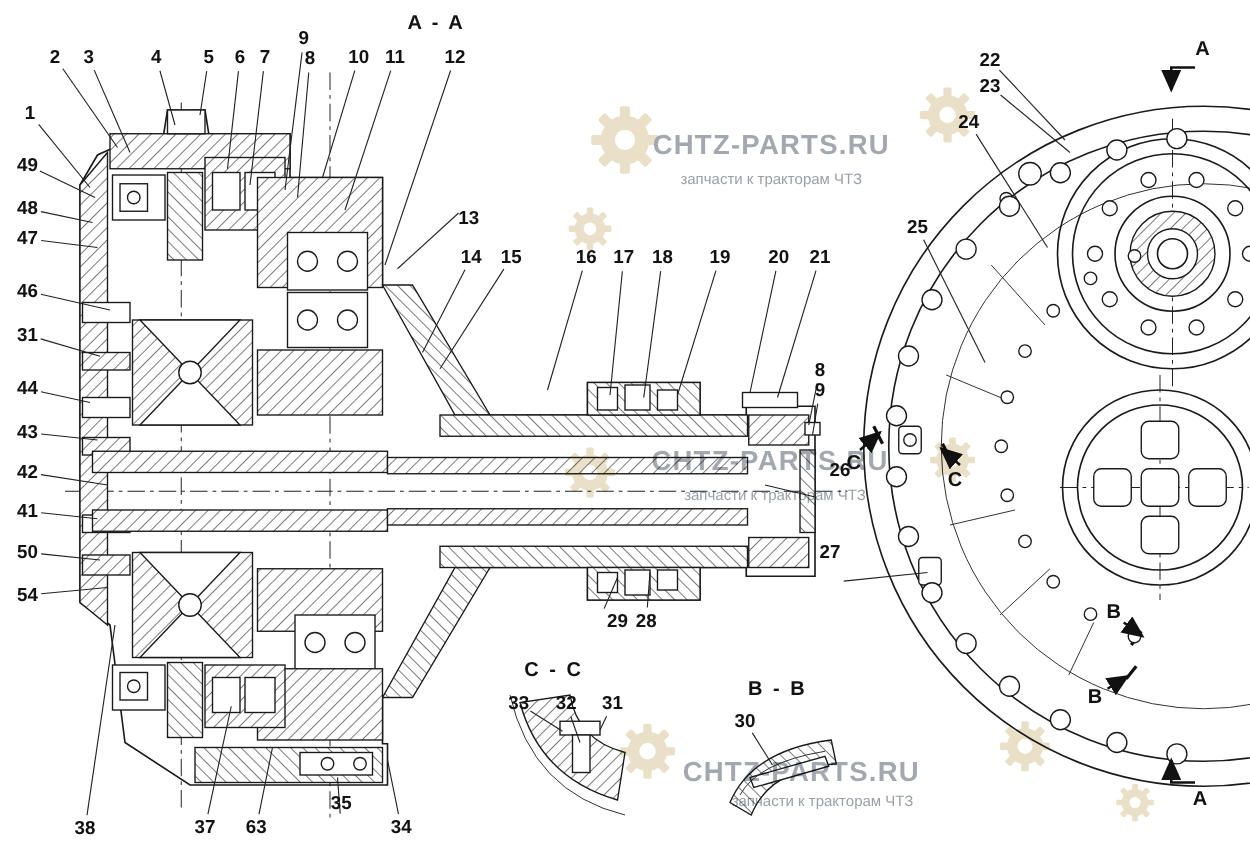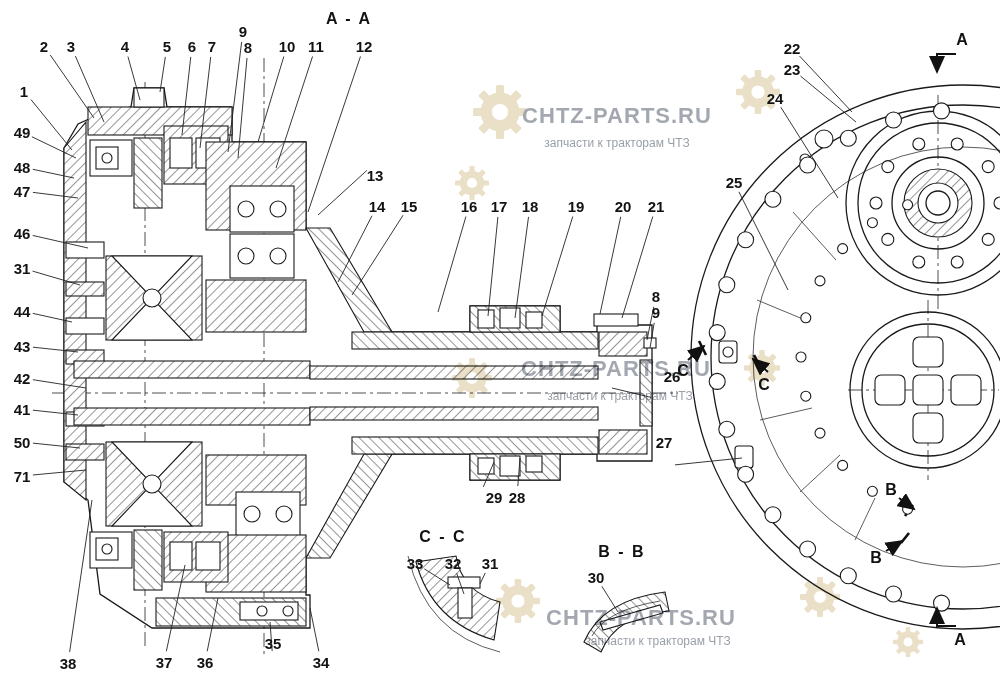--- a/index.html
+++ b/index.html
@@ -416,21 +416,21 @@
       <div class="callout" style="left: 22px; top: 132px;">49</div>
       <div class="callout" style="left: 22px; top: 167px;">48</div>
       <div class="callout" style="left: 22px; top: 191px;">47</div>
       <div class="callout" style="left: 22px; top: 233px;">46</div>
       <div class="callout" style="left: 22px; top: 268px;">31</div>
       <div class="callout" style="left: 22px; top: 311px;">44</div>
       <div class="callout" style="left: 22px; top: 346px;">43</div>
       <div class="callout" style="left: 22px; top: 378px;">42</div>
       <div class="callout" style="left: 22px; top: 409px; text-align: center;">41</div>
       <div class="callout" style="left: 22px; top: 442px;">50</div>
-      <div class="callout" style="left: 22px; top: 476px;">71</div>
+      <div class="callout" style="left: 22px; top: 476px;">54</div>
       <div class="callout" style="left: 68px; top: 663px;">38</div>
       <div class="callout" style="left: 375px; top: 175px; text-align: center;">13</div>
       <div class="callout" style="left: 377px; top: 206px;">14</div>
       <div class="callout" style="left: 409px; top: 206px;">15</div>
       <div class="callout" style="left: 469px; top: 206px;">16</div>
       <div class="callout" style="left: 499px; top: 206px;">17</div>
       <div class="callout" style="left: 530px; top: 206px;">18</div>
       <div class="callout" style="left: 576px; top: 206px;">19</div>
       <div class="callout" style="left: 623px; top: 206px;">20</div>
       <div class="callout" style="left: 656px; top: 206px;">21</div>
@@ -438,21 +438,21 @@
       <div class="callout" style="left: 656px; top: 312px;">9</div>
       <div class="callout" style="left: 662px; top: 376px; padding-left: 20px;">26</div>
       <div class="callout" style="left: 664px; top: 442px;">27</div>
       <div class="callout" style="left: 792px; top: 48px;">22</div>
       <div class="callout" style="left: 792px; top: 69px;">23</div>
       <div class="callout" style="left: 775px; top: 98px;">24</div>
       <div class="callout" style="left: 734px; top: 182px;">25</div>
       <div class="callout" style="left: 494px; top: 497px;">29</div>
       <div class="callout" style="left: 517px; top: 497px;">28</div>
       <div class="callout" style="left: 164px; top: 662px;">37</div>
-      <div class="callout" style="left: 205px; top: 662px;">36</div>
+      <div class="callout" style="left: 205px; top: 662px;">63</div>
       <div class="callout" style="left: 273px; top: 643px;">35</div>
       <div class="callout" style="left: 321px; top: 662px;">34</div>
       <div class="callout" style="left: 415px; top: 563px;">33</div>
       <div class="callout" style="left: 453px; top: 563px;">32</div>
       <div class="callout" style="left: 490px; top: 563px;">31</div>
       <div class="callout" style="left: 596px; top: 577px;">30</div>
       <div class="vm-label" style="left: 962px; top: 40px;">A</div>
       <div class="vm-label" style="left: 960px; top: 640px;">A</div>
       <div class="vm-label" style="left: 683px; top: 371px;">C</div>
       <div class="vm-label" style="left: 764px; top: 385px;">C</div>

